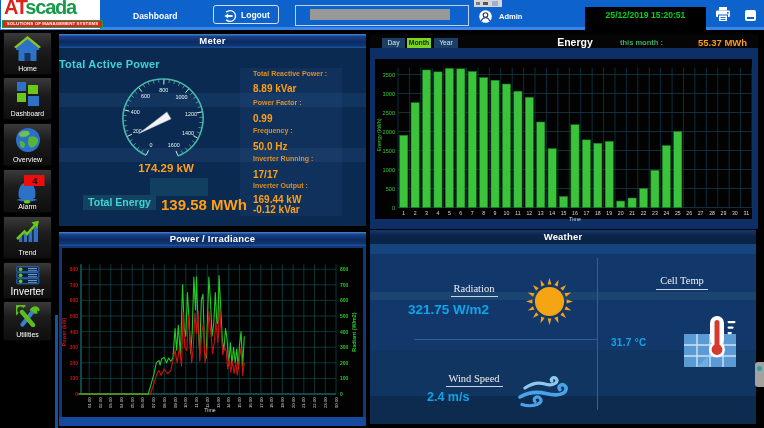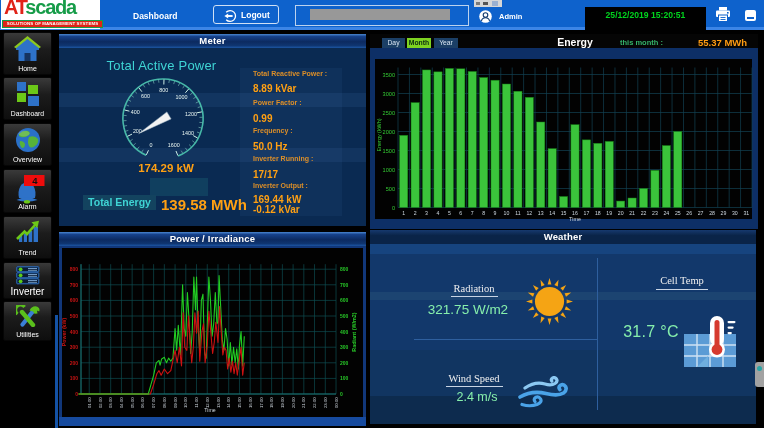--- a/index.html
+++ b/index.html
@@ -5,21 +5,21 @@
 body{font-family:"Liberation Sans",sans-serif;position:relative;}
 .abs{position:absolute;}
 .hdr{position:absolute;height:14px;background:linear-gradient(#4a86d0 0%,#16418a 18%,#0c2a60 55%,#0f3570 82%,#1c55a2 100%);color:#fff;font-weight:bold;font-size:9.5px;text-align:center;line-height:14px;letter-spacing:0.2px;}
 .sbtn{position:absolute;left:3px;width:49px;background:linear-gradient(#3a3a3a,#1c1c1c 40%,#0e0e0e);border:1px solid #060606;border-radius:2px;}
 .sicon{position:absolute;top:3px;left:0;width:100%;display:flex;justify-content:center;}
 .slbl{position:absolute;width:100%;text-align:center;color:#fff;}
 .olbl{position:absolute;color:#dd8f28;font-size:7px;font-weight:bold;}
 .oval{position:absolute;color:#ffa013;font-size:10px;font-weight:bold;}
 .wlbl{position:absolute;font-family:"Liberation Serif",serif;color:#f0f0f0;font-size:10.5px;text-align:center;}
 .wline{position:absolute;height:1px;background:#c8d4e4;}
-.wval{position:absolute;color:#86efac;font-weight:normal;text-align:center;}
+.wval{position:absolute;color:#0ea5e9;font-weight:bold;}
 </style></head><body>
 
 <div class="abs" style="left:0;top:0;width:764px;height:27px;background:#0e62cc;"></div>
 <div class="abs" style="left:0;top:27px;width:764px;height:3px;background:#3c85e6;"></div>
 <div class="abs" style="left:1px;top:0px;width:99px;height:29px;background:#ffffff;">
     <div style="position:absolute;left:3px;top:-4px;font-size:20px;font-weight:bold;letter-spacing:-1.2px;"><span style="color:#e02318;">AT</span><span style="color:#169c48;">scada</span></div>
     <div style="position:absolute;left:1px;top:20px;width:101px;height:8px;background:#e02318;border:1px solid #169c48;color:#fff;font-size:4.4px;font-weight:bold;text-align:center;line-height:5.8px;letter-spacing:0.1px;">SOLUTIONS OF MANAGEMENT SYSTEMS</div>
   </div>
 <div class="abs" style="left:133px;top:11px;width:80px;color:#fff;font-weight:bold;font-size:8.5px;">Dashboard</div>
 <div class="abs" style="left:213px;top:5px;width:66px;height:19px;border:1px solid #cfe0f5;border-radius:3px;">
@@ -144,21 +144,21 @@
     </div>
     <div class="slbl" style="font-size:7px;bottom:2px;">Utilities</div>
   </div>
 <div class="abs" style="left:55px;top:315px;width:3px;height:113px;background:#1452a4;"></div>
 <div class="abs" style="left:59px;top:34px;width:307px;height:192px;background:#0a2a52;"></div>
 <div class="abs" style="left:59px;top:93px;width:307px;height:14px;background:rgba(80,130,190,0.13);"></div>
 <div class="abs" style="left:59px;top:148px;width:307px;height:14px;background:rgba(80,130,190,0.12);"></div>
 <div class="abs" style="left:240px;top:68px;width:102px;height:148px;background:rgba(70,115,175,0.10);"></div>
 <div class="abs" style="left:150px;top:178px;width:58px;height:18px;background:rgba(40,150,150,0.20);"></div>
 <div class="hdr" style="left:59px;top:34px;width:307px;">Meter</div>
-<div class="abs" style="left:59px;top:58px;width:205px;color:#3fd4d4;font-size:13px;font-weight:normal;text-align:center;letter-spacing:0.2px;">Total Active Power</div>
+<div class="abs" style="left:59px;top:58px;width:205px;color:#3fd4d4;font-size:11px;font-weight:bold;letter-spacing:0.2px;">Total Active Power</div>
 <svg width="90" height="88" viewBox="0 0 90 88" style="position:absolute;left:118px;top:75px;">
     <path d="M28.16 80.28 A40.0 40.0 0 1 1 60.05 81.06" fill="none" stroke="#46b8a8" stroke-width="1.6"></path>
     <line x1="30.47" y1="75.29" x2="28.37" y2="79.83" stroke="#cdeee6" stroke-width="1.0"></line>
     <line x1="25.27" y1="74.71" x2="23.65" y2="77.23" stroke="#8fd8c8" stroke-width="0.55"></line>
     <line x1="21.27" y1="71.73" x2="19.32" y2="74.01" stroke="#8fd8c8" stroke-width="0.55"></line>
     <line x1="17.72" y1="68.25" x2="15.47" y2="70.24" stroke="#8fd8c8" stroke-width="0.55"></line>
     <line x1="14.67" y1="64.30" x2="12.18" y2="65.97" stroke="#8fd8c8" stroke-width="0.55"></line>
     <line x1="13.99" y1="59.11" x2="9.49" y2="61.30" stroke="#cdeee6" stroke-width="1.0"></line>
     <line x1="10.32" y1="55.37" x2="7.47" y2="56.30" stroke="#8fd8c8" stroke-width="0.55"></line>
     <line x1="9.09" y1="50.54" x2="6.14" y2="51.08" stroke="#8fd8c8" stroke-width="0.55"></line>
@@ -460,21 +460,21 @@
 <div class="wlbl" style="left:434px;top:373px;width:80px;">Wind Speed</div>
 <div class="wline" style="left:446px;top:386px;width:57px;"></div>
 <div class="wval" style="left:427px;top:390px;width:100px;font-size:12.5px;">2.4 m/s</div>
 <svg width="52" height="32" viewBox="0 0 52 32" style="position:absolute;left:518px;top:376px;">
     <path d="M7 12 Q17 5 27 8 Q33 10 37 7.5 Q40 5.5 38.5 3 Q37 0.8 34.5 2 Q32.5 3.2 33.8 5.2" fill="none" stroke="#8cc8f2" stroke-width="3.2" stroke-linecap="round"></path>
     <path d="M2 21 Q14 14 28 17.5 Q40 20.5 45.5 17 Q49.5 14 47.5 10.5 Q45.5 7.5 42.5 9.2 Q40 11 41.8 13.6" fill="none" stroke="#4aa3e8" stroke-width="3.6" stroke-linecap="round"></path>
     <path d="M4 28.5 Q12 31 19 28.5 Q24.5 26.2 22.5 22.8 Q20.5 19.8 17.5 21.5 Q15.2 23.2 17 25.6" fill="none" stroke="#4aa3e8" stroke-width="3.2" stroke-linecap="round"></path>
   </svg>
 <div class="wlbl" style="left:642px;top:275px;width:80px;">Cell Temp</div>
 <div class="wline" style="left:656px;top:289px;width:52px;"></div>
-<div class="wval" style="left:611px;top:323px;width:80px;font-size:16px;letter-spacing:0.3px;">31.7 °C</div>
+<div class="wval" style="left:611px;top:337px;width:80px;font-size:10px;letter-spacing:0.3px;">31.7 °C</div>
 <svg width="58" height="58" viewBox="0 0 58 58" style="position:absolute;left:682px;top:312px;">
     <rect x="2" y="22" width="52" height="33" fill="#5b9bd5"></rect>
     <line x1="15.0" y1="22" x2="15.0" y2="55" stroke="#cfe2f3" stroke-width="1.4"></line>
     <line x1="28.0" y1="22" x2="28.0" y2="55" stroke="#cfe2f3" stroke-width="1.4"></line>
     <line x1="41.0" y1="22" x2="41.0" y2="55" stroke="#cfe2f3" stroke-width="1.4"></line>
     <line x1="2" y1="33.0" x2="54" y2="33.0" stroke="#cfe2f3" stroke-width="1.4"></line>
     <line x1="2" y1="44.0" x2="54" y2="44.0" stroke="#cfe2f3" stroke-width="1.4"></line>
     <polygon points="15,55 26,44 26,55" fill="#6faede"></polygon>
     <rect x="28" y="4" width="14" height="30" rx="7" fill="#ffffff"></rect>
     <circle cx="35" cy="37.5" r="8" fill="#ffffff"></circle>

